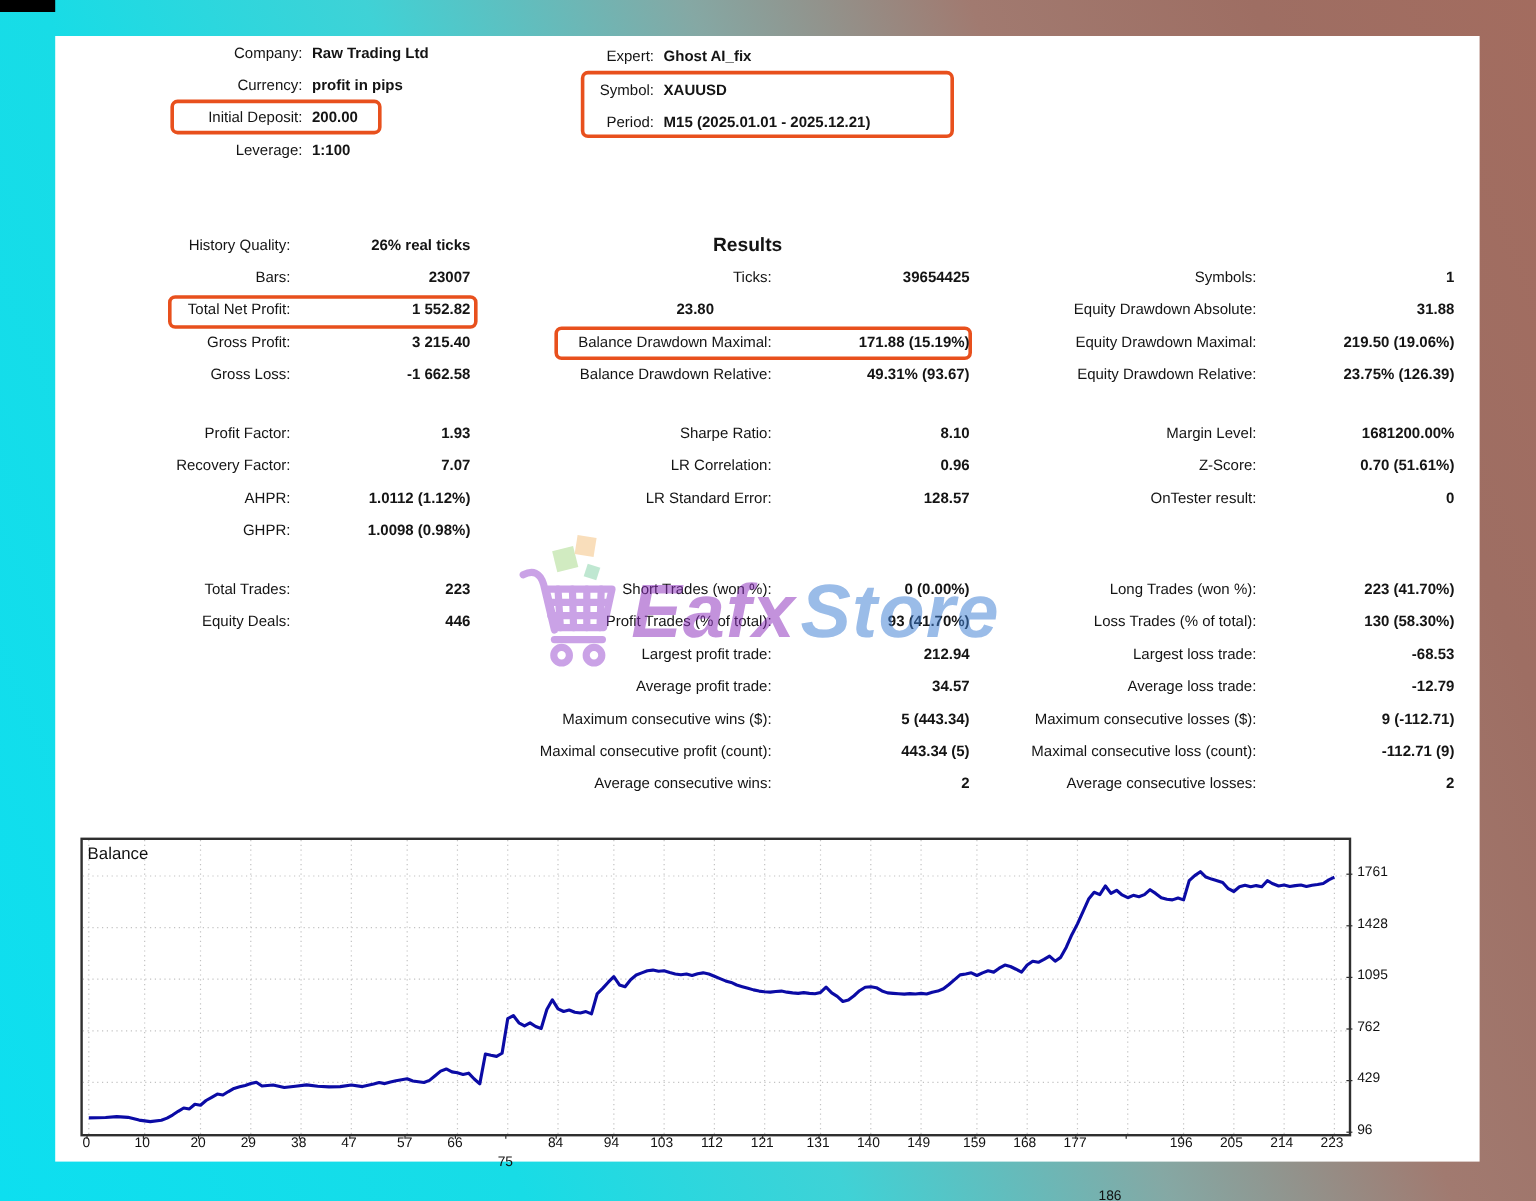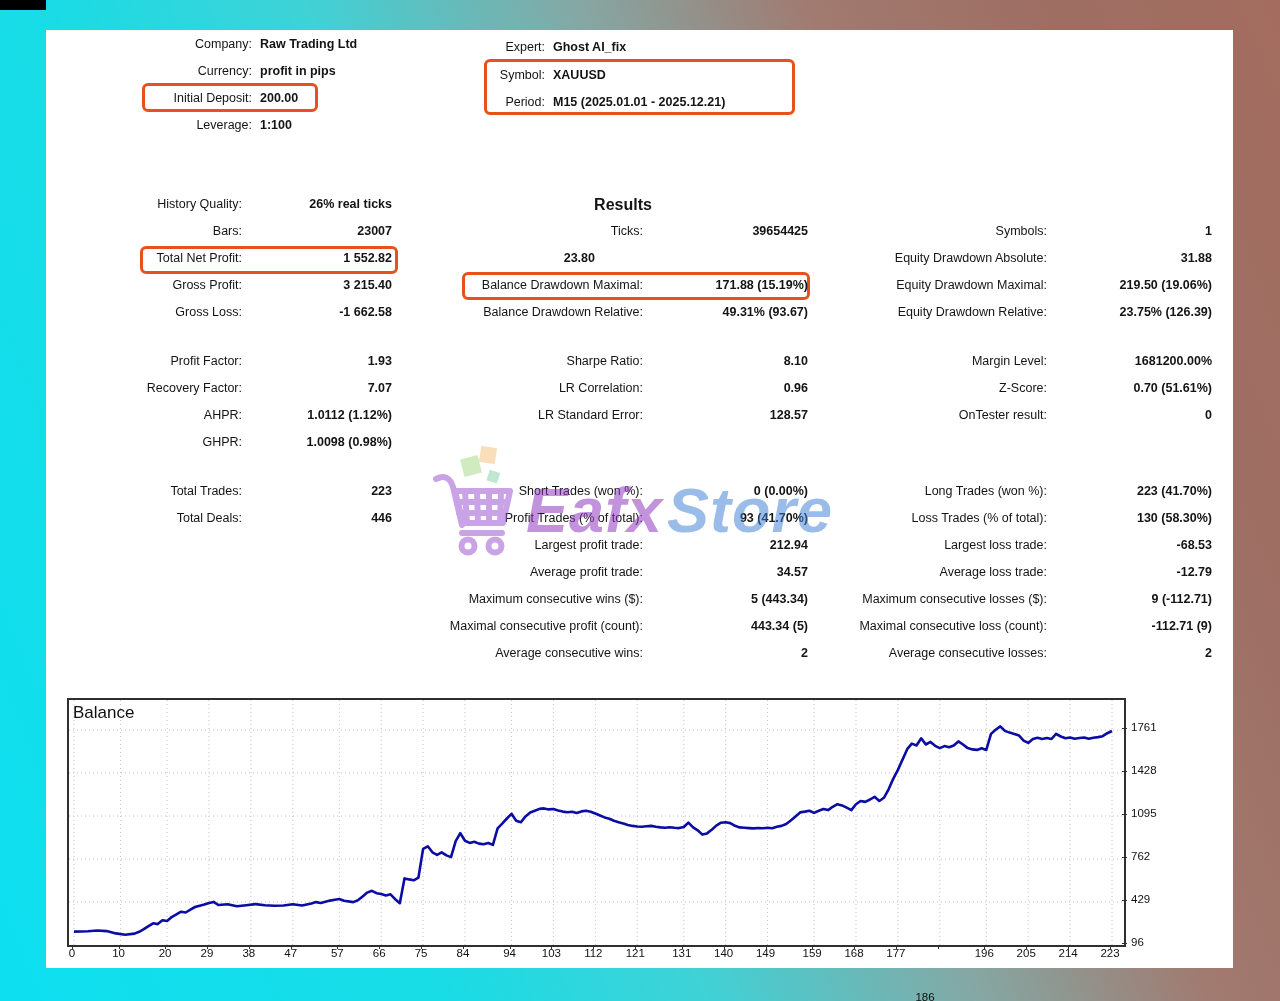--- a/index.html
+++ b/index.html
@@ -46,21 +46,21 @@
   #stats-col2 .stat-value,#stats-col3 .stat-value{width:165px;}
   
   .watermark{position:absolute;left:386px;top:415px;display:flex;align-items:flex-end;
     opacity:.52;pointer-events:none;z-index:6;}
   .wm-text{font-size:63px;font-weight:800;font-style:italic;line-height:98px;letter-spacing:1px;}
   .wm-a{color:#8d2fbe;margin-left:10px;}
   .wm-b{color:#3f7fd4;margin-left:4px;}
   
   .chart-box{position:absolute;left:21px;top:668px;width:1055px;height:245px;
     border:2px solid #2f2f2f;background:#fff;}
-  .balance-label{position:absolute;left:27px;top:673px;font-size:17px;color:#111;z-index:3;}
+  .balance-label{position:absolute;left:27px;top:673px;font-size:14px;color:#111;z-index:3;}
   .x-label{position:absolute;width:40px;text-align:center;font-size:11.5px;top:917px;color:#111;}
   .y-label{position:absolute;left:1085px;font-size:11.5px;color:#111;}
   .xtick{position:absolute;width:1px;height:4px;background:#2f2f2f;top:915px;}
   .ytick{position:absolute;width:5px;height:1px;background:#2f2f2f;left:1076px;}
 </style>
 </head>
 <body>
 
 <div class="corner-mark"></div>
 
@@ -146,21 +146,21 @@
           <span class="stat-label">GHPR:</span>
           <span class="stat-value">1.0098 (0.98%)</span>
         </div>
       </div>
       <div class="stat-group g3">
         <div class="stat-row">
           <span class="stat-label">Total Trades:</span>
           <span class="stat-value">223</span>
         </div>
         <div class="stat-row">
-          <span class="stat-label">Total Deals:</span>
+          <span class="stat-label">Equity Deals:</span>
           <span class="stat-value">446</span>
         </div>
       </div>
     </div>
   <div class="stats-col" id="stats-col2">
       <div class="stat-group g1">
         <div class="stat-row">
           <span class="stat-label">Ticks:</span>
           <span class="stat-value">39654425</span>
         </div>
@@ -351,21 +351,21 @@
       <div class="x-label" style="left: 140.987px;">29</div>
       <div class="xtick" style="left: 160.987px;"></div>
       <div class="x-label" style="left: 182.879px;">38</div>
       <div class="xtick" style="left: 202.879px;"></div>
       <div class="x-label" style="left: 224.771px;">47</div>
       <div class="xtick" style="left: 244.771px;"></div>
       <div class="x-label" style="left: 271.318px;">57</div>
       <div class="xtick" style="left: 291.318px;"></div>
       <div class="x-label" style="left: 313.211px;">66</div>
       <div class="xtick" style="left: 333.211px;"></div>
-      <div class="x-label" style="left: 355.103px;">75</div>
+      <div class="x-label" style="left: 355.103px; margin-top: 16px;">75</div>
       <div class="xtick" style="left: 375.103px;"></div>
       <div class="x-label" style="left: 396.996px;">84</div>
       <div class="xtick" style="left: 416.996px;"></div>
       <div class="x-label" style="left: 443.543px;">94</div>
       <div class="xtick" style="left: 463.543px;"></div>
       <div class="x-label" style="left: 485.435px;">103</div>
       <div class="xtick" style="left: 505.435px;"></div>
       <div class="x-label" style="left: 527.327px;">112</div>
       <div class="xtick" style="left: 547.327px;"></div>
       <div class="x-label" style="left: 569.22px;">121</div>

